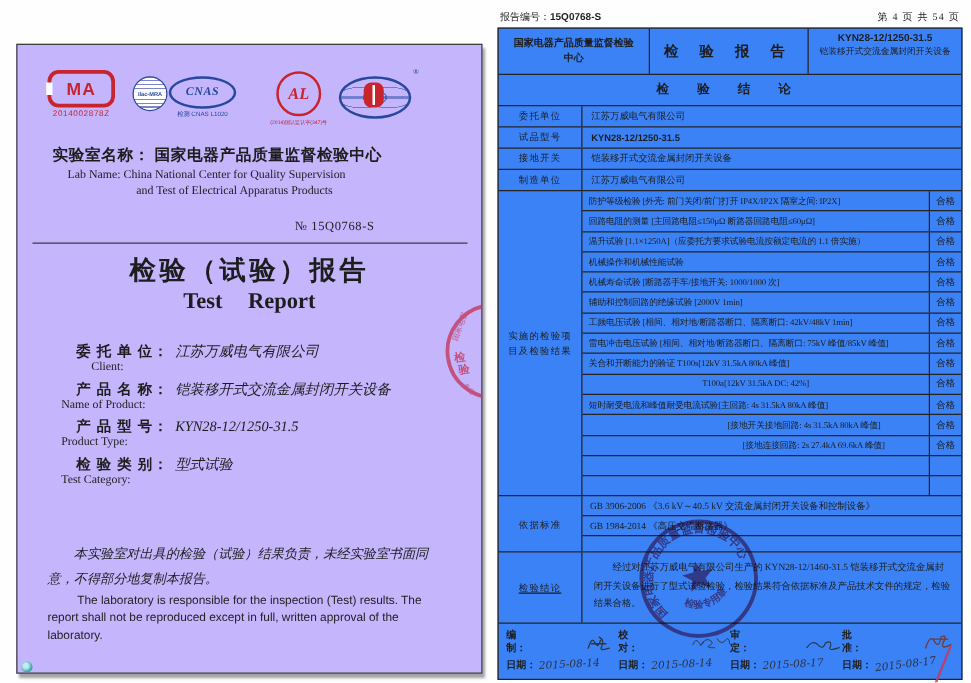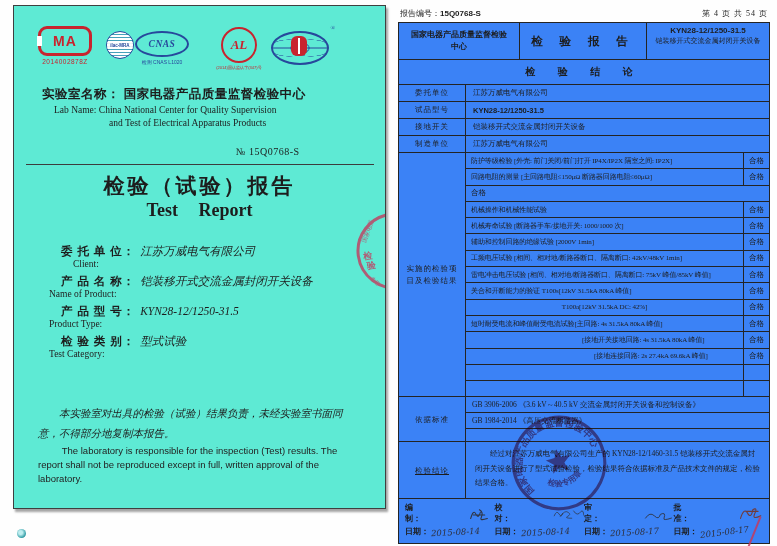--- a/index.html
+++ b/index.html
@@ -1,20 +1,20 @@
 <!DOCTYPE html>
 <html><head>
 <meta charset="utf-8">
 <style>
   html,body{margin:0;padding:0;background:#ffffff;}
   .canvas{position:relative;width:777px;height:546px;background:#fefefe;overflow:hidden;
           font-family:"Liberation Serif","DejaVu Serif",serif;color:#1d1d1d;}
 
   
-  .page-left{position:absolute;left:13px;top:5px;width:371px;height:502px;background:#5eead4;
+  .page-left{position:absolute;left:13px;top:35px;width:371px;height:502px;background:#c4b5fd;
              border:1.5px solid #3f3f3f;box-shadow:2px 3px 2px rgba(90,90,90,.55);overflow:hidden;}
   .logos{position:absolute;left:0;top:0;width:100%;height:70px;}
   
   .cma{position:absolute;left:18px;top:20px;width:66px;text-align:center;}
   .cma-box{width:48px;height:24px;margin:0 auto;border:3px solid #c8242e;border-radius:9px;
            position:relative;display:flex;align-items:center;justify-content:center;}
   .cma-box::before{content:"";position:absolute;left:-4px;top:7px;width:5px;height:10px;background:#fff;}
   .cma-box span{color:#c8242e;font-weight:bold;font-size:14px;font-family:"Liberation Sans",sans-serif;letter-spacing:1px;}
   .cma-num{margin-top:2px;color:#c8242e;font-size:6.5px;letter-spacing:.5px;font-family:"Liberation Sans",sans-serif;}
   
@@ -243,20 +243,21 @@
         <div class="items-rows">
             <div class="item-row al-left">
               <div class="item-desc">防护等级检验 [外壳: 前门关闭/前门打开 IP4X/IP2X  隔室之间: IP2X]</div>
               <div class="item-res">合格</div>
             </div>
             <div class="item-row al-left">
               <div class="item-desc">回路电阻的测量 [主回路电阻≤150μΩ  断路器回路电阻≤60μΩ]</div>
               <div class="item-res">合格</div>
             </div>
             <div class="item-row al-left">
+              <div class="item-desc">温升试验 [1.1×1250A]（应委托方要求试验电流按额定电流的 1.1 倍实施）</div>
               <div class="item-res">合格</div>
             </div>
             <div class="item-row al-left">
               <div class="item-desc">机械操作和机械性能试验</div>
               <div class="item-res">合格</div>
             </div>
             <div class="item-row al-left">
               <div class="item-desc">机械寿命试验 [断路器手车/接地开关: 1000/1000 次]</div>
               <div class="item-res">合格</div>
             </div>

